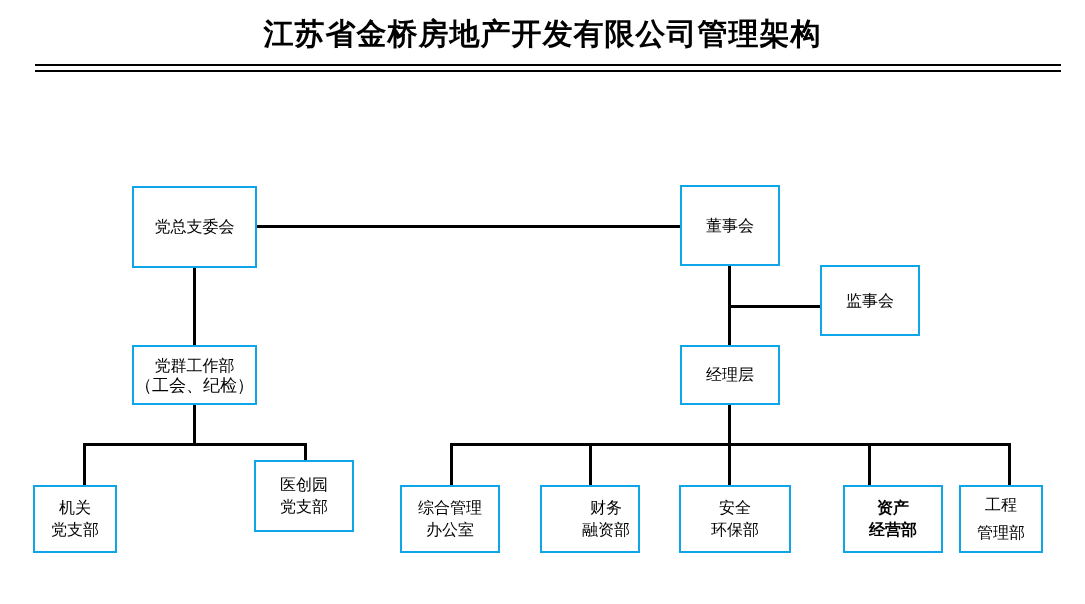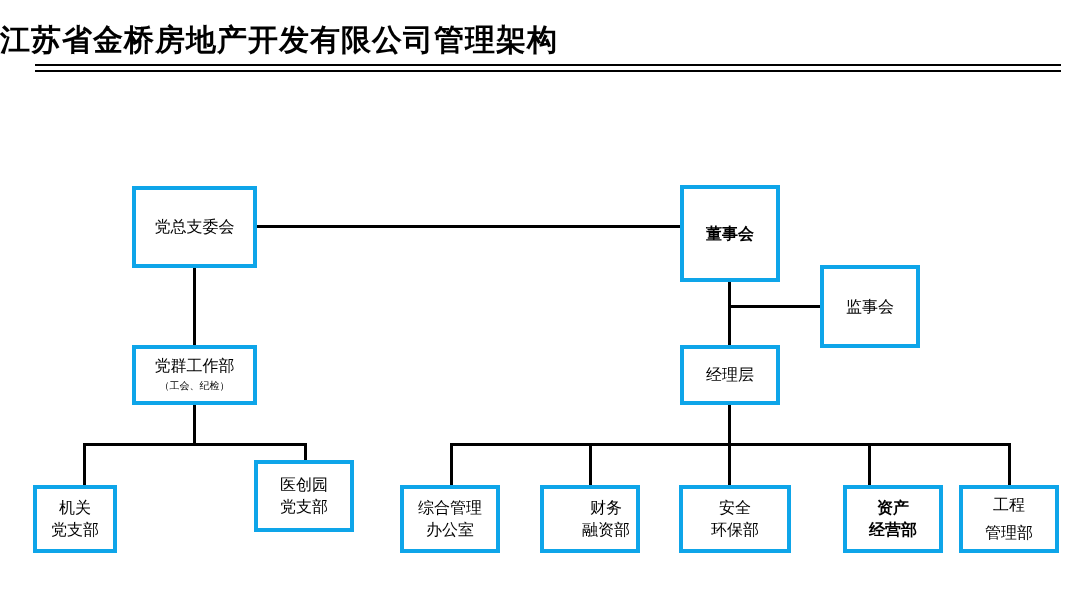--- a/index.html
+++ b/index.html
@@ -13,23 +13,23 @@
     position: relative;
     overflow: hidden;
     font-family: "DejaVu Serif", "Liberation Serif", serif;
     color: #000000;
   }
 
   
   #chart-title {
     position: absolute;
     left: 0;
-    top: 20px;
+    top: 14px;
     width: 1085px;
-    text-align: left;
+    text-align: center;
     font-size: 30px;
     font-weight: bold;
     letter-spacing: 1px;
     line-height: 40px;
     white-space: nowrap;
     font-family: "DejaVu Serif", "Liberation Serif", serif;
   }
 
   
   .rule {
@@ -39,38 +39,38 @@
     height: 0;
     border-top: 2px solid #000000;
   }
   #rule-top  { top: 64px; }
   #rule-bot  { top: 70px; }
 
   
   .node {
     position: absolute;
     box-sizing: border-box;
-    border: 4px solid #0ea5e9;
+    border: 2px solid #0ea5e9;
     background: #ffffff;
     display: flex;
     flex-direction: column;
     align-items: center;
     justify-content: center;
     text-align: center;
     z-index: 3;
   }
   .node .line1,
   .node .line2 {
     font-size: 16px;
     line-height: 22px;
     white-space: nowrap;
     font-family: "DejaVu Serif", "Liberation Serif", serif;
   }
   .node .sub {
-    font-size: 10px;
+    font-size: 17px;
     line-height: 18px;
     white-space: nowrap;
     font-family: Liberation Serif, serif;
   }
 
   
   .conn {
     position: absolute;
     background: #000000;
     z-index: 1;
@@ -108,25 +108,25 @@
 <div class="conn v" style="left:450px;  top:443px; height:44px;"></div>
 <div class="conn v" style="left:589px;  top:443px; height:44px;"></div>
 <div class="conn v" style="left:728px;  top:443px; height:44px;"></div>
 <div class="conn v" style="left:868px;  top:443px; height:44px;"></div>
 <div class="conn v" style="left:1008px; top:443px; height:44px;"></div>
 
 <div class="node" style="left:132px; top:186px; width:125px; height:82px;">
   <div class="line1">党总支委会</div>
 </div>
 
-<div class="node" style="left:680px; top:185px; width:100px; height:97px;font-weight:bold;">
+<div class="node" style="left:680px; top:185px; width:100px; height:81px;">
   <div class="line1">董事会</div>
 </div>
 
-<div class="node" style="left:820px; top:265px; width:100px; height:83px;">
+<div class="node" style="left:820px; top:265px; width:100px; height:71px;">
   <div class="line1">监事会</div>
 </div>
 
 <div class="node" style="left:132px; top:345px; width:125px; height:60px;">
   <div class="line1">党群工作部</div>
   <div class="sub">（工会、纪检）</div>
 </div>
 
 <div class="node" style="left:680px; top:345px; width:100px; height:60px;">
   <div class="line1">经理层</div>
@@ -155,16 +155,16 @@
 <div class="node" style="left:679px; top:485px; width:112px; height:68px;">
   <div class="line1">安全</div>
   <div class="line2">环保部</div>
 </div>
 
 <div class="node" style="left:843px; top:485px; width:100px; height:68px;font-weight:bold;">
   <div class="line1">资产</div>
   <div class="line2">经营部</div>
 </div>
 
-<div class="node" style="left:959px; top:485px; width:100px; height:68px;gap:6px;">
+<div class="node" style="left:959px; top:485px; width:84px; height:68px;gap:6px;">
   <div class="line1">工程</div>
   <div class="line2">管理部</div>
 </div>
 
 </body></html>

